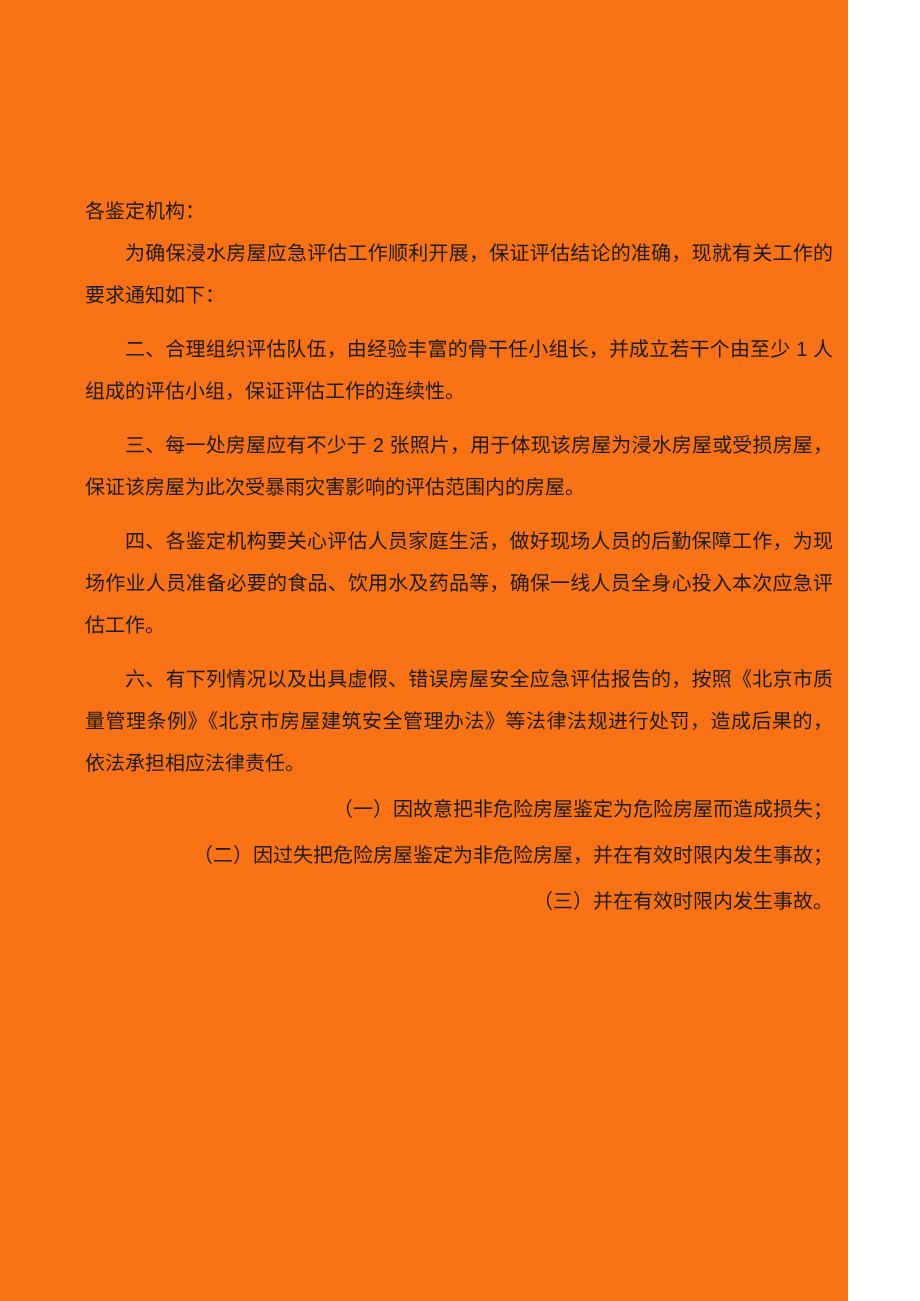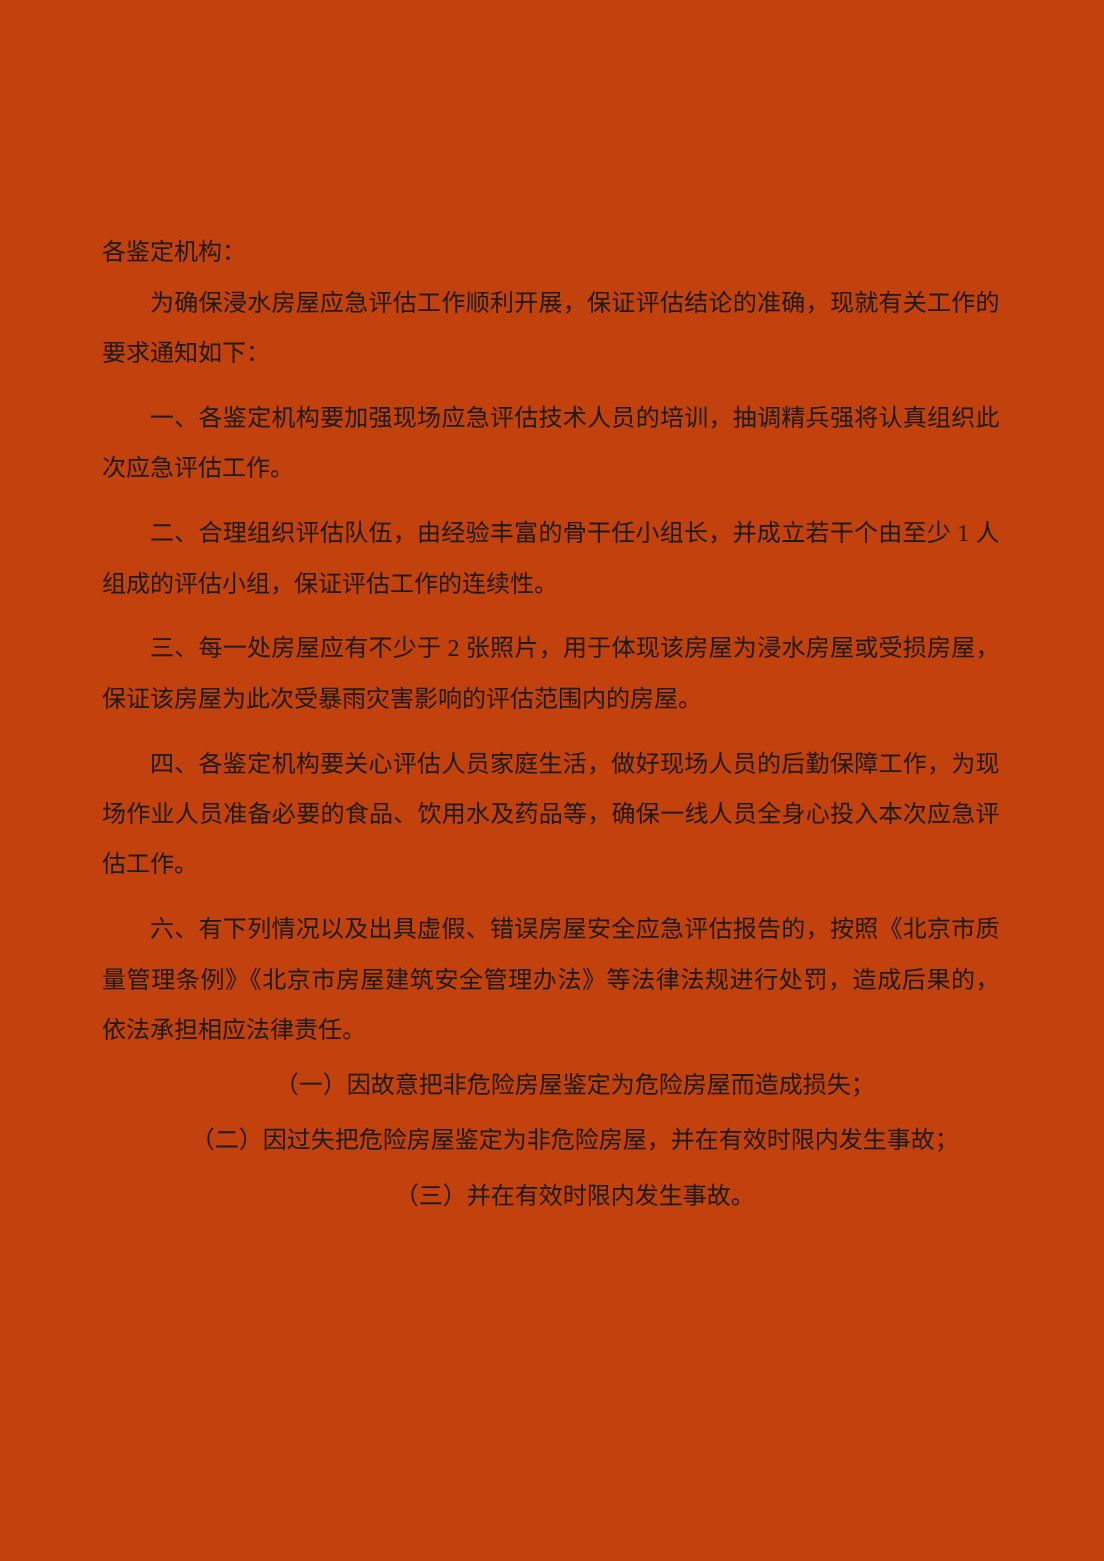--- a/index.html
+++ b/index.html
@@ -2,25 +2,25 @@
 <html lang="zh-CN"><head>
 <meta charset="utf-8">
 <style>
   html, body {
     margin: 0;
     padding: 0;
     background: #ffffff;
   }
   .page {
     position: relative;
-    width: 920px;
+    width: 848px;
     height: 1301px;
-    background: #c2410c;
+    background: #f97316;
     overflow: hidden;
-    font-family: Liberation Serif, serif;
+    font-family: Liberation Sans, sans-serif;
   }
   .doc {
     position: absolute;
     left: 85px;
     top: 190px;
     width: 748px;
     font-size: 20px;
     line-height: 42px;
     color: #1b1b1b;
     text-align: justify;
@@ -31,34 +31,33 @@
     text-indent: 2em;
   }
   .para.salutation {
     text-indent: 0;
   }
   .para.major {
     margin-top: 12px;
   }
   .para.sub {
     margin-top: 4px;
-    text-align: center;
+    text-align: right;
   }
 </style>
 </head>
 <body>
 
 <div class="page">
   <div class="doc">
 
     <p class="para salutation">各鉴定机构：</p>
 
     <p class="para">为确保浸水房屋应急评估工作顺利开展，保证评估结论的准确，现就有关工作的要求通知如下：</p>
 
-    <p class="para major">一、各鉴定机构要加强现场应急评估技术人员的培训，抽调精兵强将认真组织此次应急评估工作。</p>
 
     <p class="para major">二、合理组织评估队伍，由经验丰富的骨干任小组长，并成立若干个由至少 1 人组成的评估小组，保证评估工作的连续性。</p>
 
     <p class="para major">三、每一处房屋应有不少于 2 张照片，用于体现该房屋为浸水房屋或受损房屋，保证该房屋为此次受暴雨灾害影响的评估范围内的房屋。</p>
 
     <p class="para major">四、各鉴定机构要关心评估人员家庭生活，做好现场人员的后勤保障工作，为现场作业人员准备必要的食品、饮用水及药品等，确保一线人员全身心投入本次应急评估工作。</p>
 
 
     <p class="para major">六、有下列情况以及出具虚假、错误房屋安全应急评估报告的，按照《北京市质量管理条例》《北京市房屋建筑安全管理办法》等法律法规进行处罚，造成后果的，依法承担相应法律责任。</p>
 

